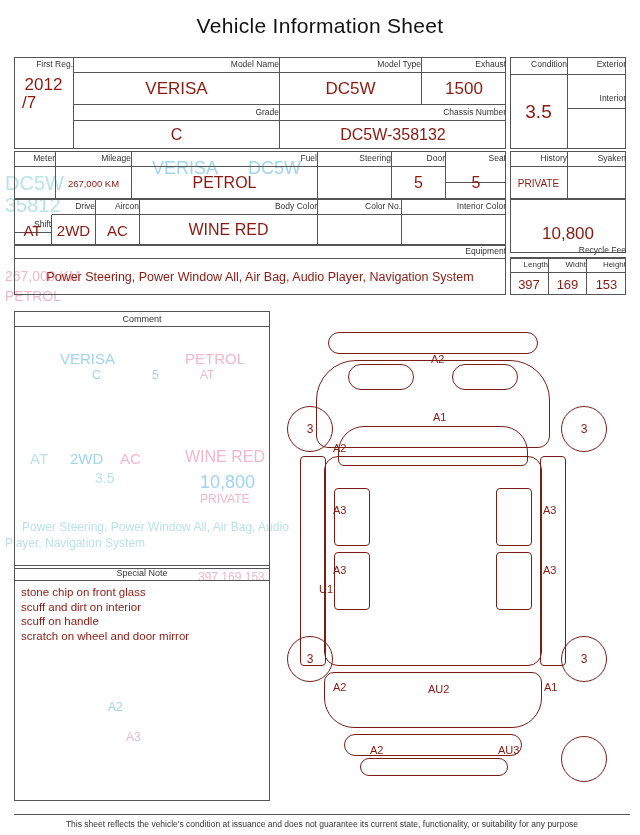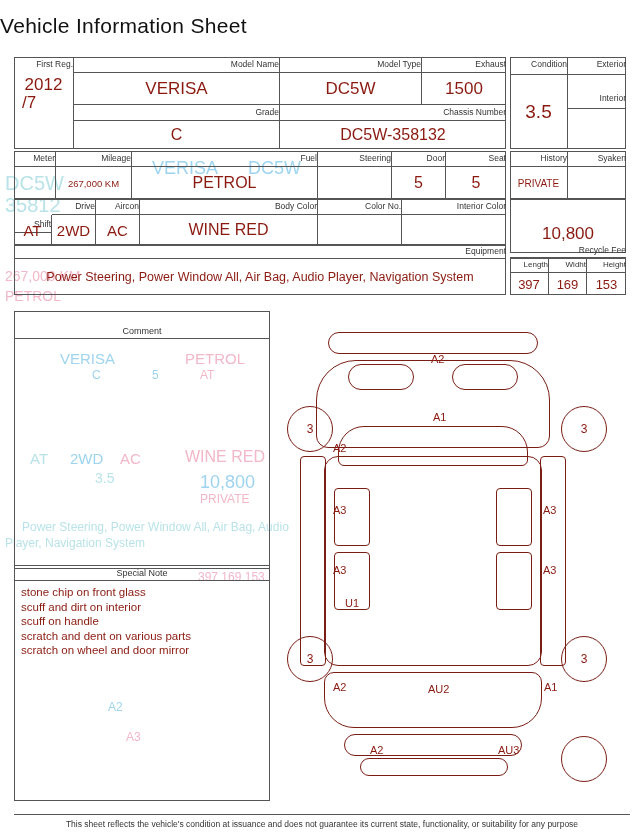--- a/index.html
+++ b/index.html
@@ -15,21 +15,21 @@
     position: relative;
     overflow: hidden;
   }
   .sheet {
     position: relative;
     width: 640px;
     height: 835px;
     box-sizing: border-box;
   }
   .title {
-    text-align: left;
+    text-align: center;
     font-size: 21px;
     color: #111;
     padding-top: 14px;
     padding-bottom: 10px;
     letter-spacing: 0.3px;
   }
 
   
   .box {
     position: absolute;
@@ -223,21 +223,21 @@
   </div>
   <div class="cell b-r b-b" style="left:132px; top:151px; width:186px; height:16px;">
     <div class="lbl">Fuel</div>
   </div>
   <div class="cell b-r b-b" style="left:318px; top:151px; width:74px; height:16px;">
     <div class="lbl">Steering</div>
   </div>
   <div class="cell b-r b-b" style="left:392px; top:151px; width:54px; height:16px;">
     <div class="lbl">Door</div>
   </div>
-  <div class="cell b-b" style="left:446px; top:151px; width:60px; height:16px;">
+  <div class="cell b-b" style="left:446px; top:151px; width:60px; height:32px;">
     <div class="lbl">Seat</div>
   </div>
 
   <div class="cell b-r data-cell" style="left:14px; top:167px; width:42px; height:32px; font-size:12px;"></div>
   <div class="cell b-r data-cell" style="left:56px; top:167px; width:76px; height:32px; font-size:9.5px;">267,000 KM</div>
   <div class="cell b-r data-cell" style="left:132px; top:167px; width:186px; height:32px; font-size:16px;">PETROL</div>
   <div class="cell b-r data-cell" style="left:318px; top:167px; width:74px; height:32px; font-size:15px;"></div>
   <div class="cell b-r data-cell" style="left:392px; top:167px; width:54px; height:32px; font-size:16px;">5</div>
   <div class="cell data-cell" style="left:446px; top:167px; width:60px; height:32px; font-size:16px;">5</div>
 
@@ -298,31 +298,30 @@
     <div class="lbl" style="font-size:8px;">Widht</div>
   </div>
   <div class="cell b-b" style="left:587px; top:257px; width:39px; height:16px;">
     <div class="lbl" style="font-size:8px;">Height</div>
   </div>
   <div class="cell b-r data-cell" style="left:510px; top:273px; width:39px; height:22px; font-size:13px;text-align:right;">397</div>
   <div class="cell b-r data-cell" style="left:549px; top:273px; width:38px; height:22px; font-size:13px;">169</div>
   <div class="cell data-cell" style="left:587px; top:273px; width:39px; height:22px; font-size:13px;">153</div>
 
   <div class="box" style="left:14px; top:311px; width:256px; height:258px;">
-    <div class="panel-title b-b" style="border-bottom:1px solid #555;margin-top:12px;">Comment</div>
+    <div class="panel-title b-b" style="border-bottom:1px solid #555;">Comment</div>
     <div class="note-text"></div>
   </div>
 
   <div class="box" style="left:14px; top:565px; width:256px; height:236px;">
     <div class="panel-title" style="border-bottom:1px solid #555;">Special Note</div>
     <div id="special-note-lines" class="note-text">
         <div>stone chip on front glass</div>
         <div>scuff and dirt on interior</div>
         <div>scuff on handle</div>
-        <div>scratch and dent on various parts</div>
         <div>scratch on wheel and door mirror</div>
       </div>
   </div>
 
   <div class="diagram">
 
     <div class="dg dg-r" style="left:52px; top:26px; width:210px; height:22px;"></div>
 
     <div class="dg" style="left:40px; top:54px; width:234px; height:88px; border-radius:40px 40px 12px 12px;"></div>
 
@@ -355,21 +354,21 @@
       </div>
 
     <div id="marks">
         <div class="mark" style="left: 155px; top: 47px;">A2</div>
         <div class="mark" style="left: 157px; top: 105px;">A1</div>
         <div class="mark" style="left: 57px; top: 136px;">A2</div>
         <div class="mark" style="left: 57px; top: 198px;">A3</div>
         <div class="mark" style="left: 267px; top: 198px;">A3</div>
         <div class="mark" style="left: 57px; top: 258px;">A3</div>
         <div class="mark" style="left: 267px; top: 258px;">A3</div>
-        <div class="mark" style="left: 69px; top: 277px; margin-top: 14px;">U1</div>
+        <div class="mark" style="left: 43px; top: 277px;">U1</div>
         <div class="mark" style="left: 57px; top: 375px;">A2</div>
         <div class="mark" style="left: 152px; top: 377px;">AU2</div>
         <div class="mark" style="left: 268px; top: 375px;">A1</div>
         <div class="mark" style="left: 94px; top: 438px;">A2</div>
         <div class="mark" style="left: 222px; top: 438px;">AU3</div>
       </div>
   </div>
 
   <div class="footer">This sheet reflects the vehicle's condition at issuance and does not guarantee its current state, functionality, or suitability for any purpose</div>
 </div>

